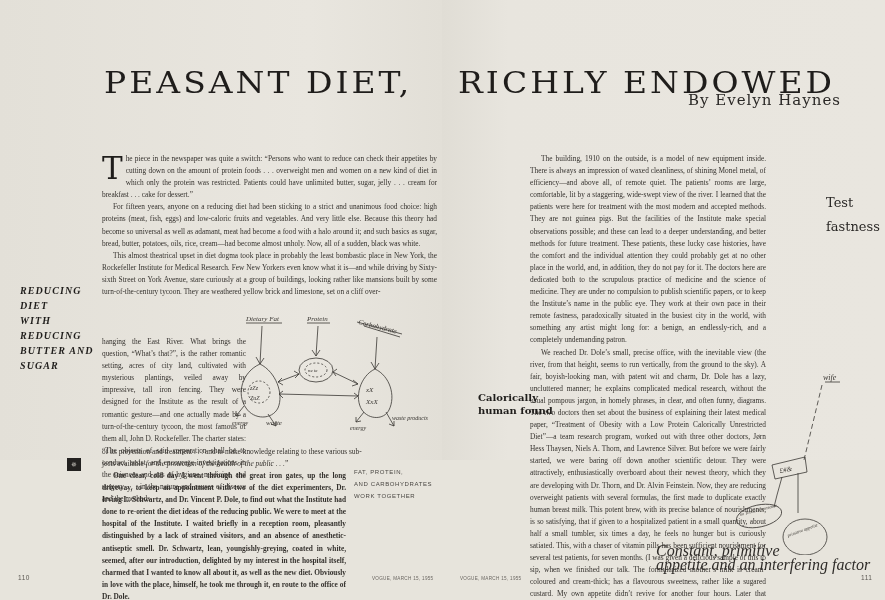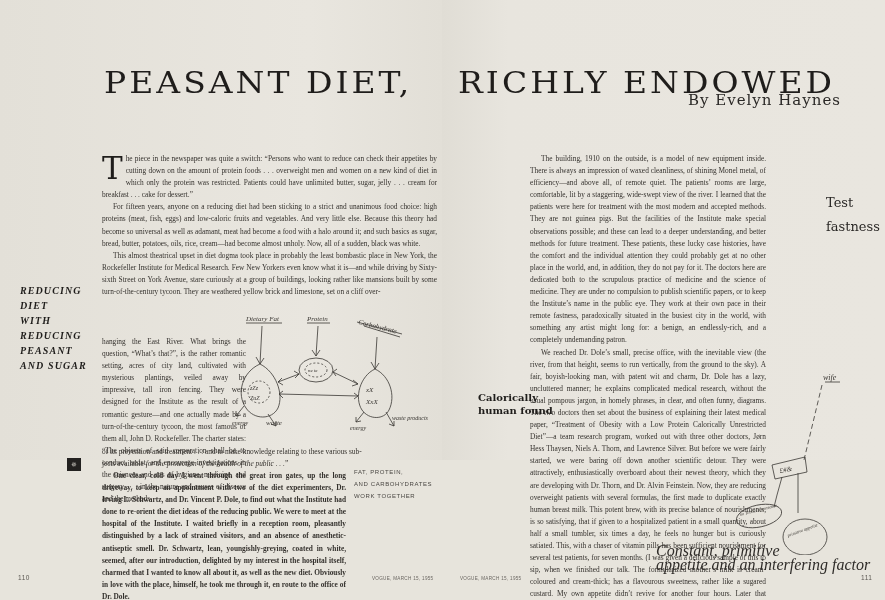--- a/index.html
+++ b/index.html
@@ -33,21 +33,21 @@
 
   <div class="abs body-text" style="left:102px; top:153px; width:335px;">
     <p class="noindent"><span class="dropcap">T</span><span>he piece in the newspaper was quite a switch: “Persons who want to reduce can check their appetites by cutting down on the amount of protein foods . . . overweight men and women on a new kind of diet in which only the protein was restricted. Patients could have unlimited butter, sugar, jelly . . . cream for breakfast . . . cake for dessert.”</span></p>
     <p>For fifteen years, anyone on a reducing diet had been sticking to a strict and unanimous food choice: high proteins (meat, fish, eggs) and low-caloric fruits and vegetables. And very little else. Because this theory had become so universal as well as adamant, meat had become a food with a halo around it; and such basics as sugar, bread, butter, potatoes, oils, rice, cream—had become almost unholy. Now, all of a sudden, black was white.</p>
     <p>This almost theatrical upset in diet dogma took place in probably the least bombastic place in New York, the Rockefeller Institute for Medical Research. Few New Yorkers even know what it is—and while driving by Sixty-sixth Street on York Avenue, stare curiously at a group of buildings, looking rather like mansions built by some turn-of-the-century tycoon. They are weathered yellow brick and limestone, set on a cliff over-</p>
   </div>
 
   <div class="abs sidenote-caps" style="left:20px; top:283px; width:80px;">
     <div>REDUCING DIET</div>
     <div>WITH REDUCING</div>
-    <div>PEASANT AND SUGAR</div>
+    <div>BUTTER AND SUGAR</div>
   </div>
 
   <div class="abs body-text" style="left:102px; top:336px; width:144px;">
     <p class="noindent">hanging the East River. What brings the question, “What’s that?”, is the rather romantic setting, acres of city land, cultivated with mysterious plantings, veiled away by impressive, tall iron fencing. They were designed for the Institute as the result of a romantic gesture—and one actually made by a turn-of-the-century tycoon, the most famous of them all, John D. Rockefeller. The charter states: “The objects of said corporation shall be to conduct, assist, and encourage investigations in the sciences and arts of hygiene, medicine, and surgery . . . in the nature and causes of disease and the methods</p>
   </div>
 
   <svg class="abs" style="left:232px; top:312px;" width="200" height="122" viewBox="0 0 200 122">
     <g fill="none" stroke="#3a3733" stroke-width="0.8">
 
       <line x1="14" y1="11" x2="50" y2="11"></line>

